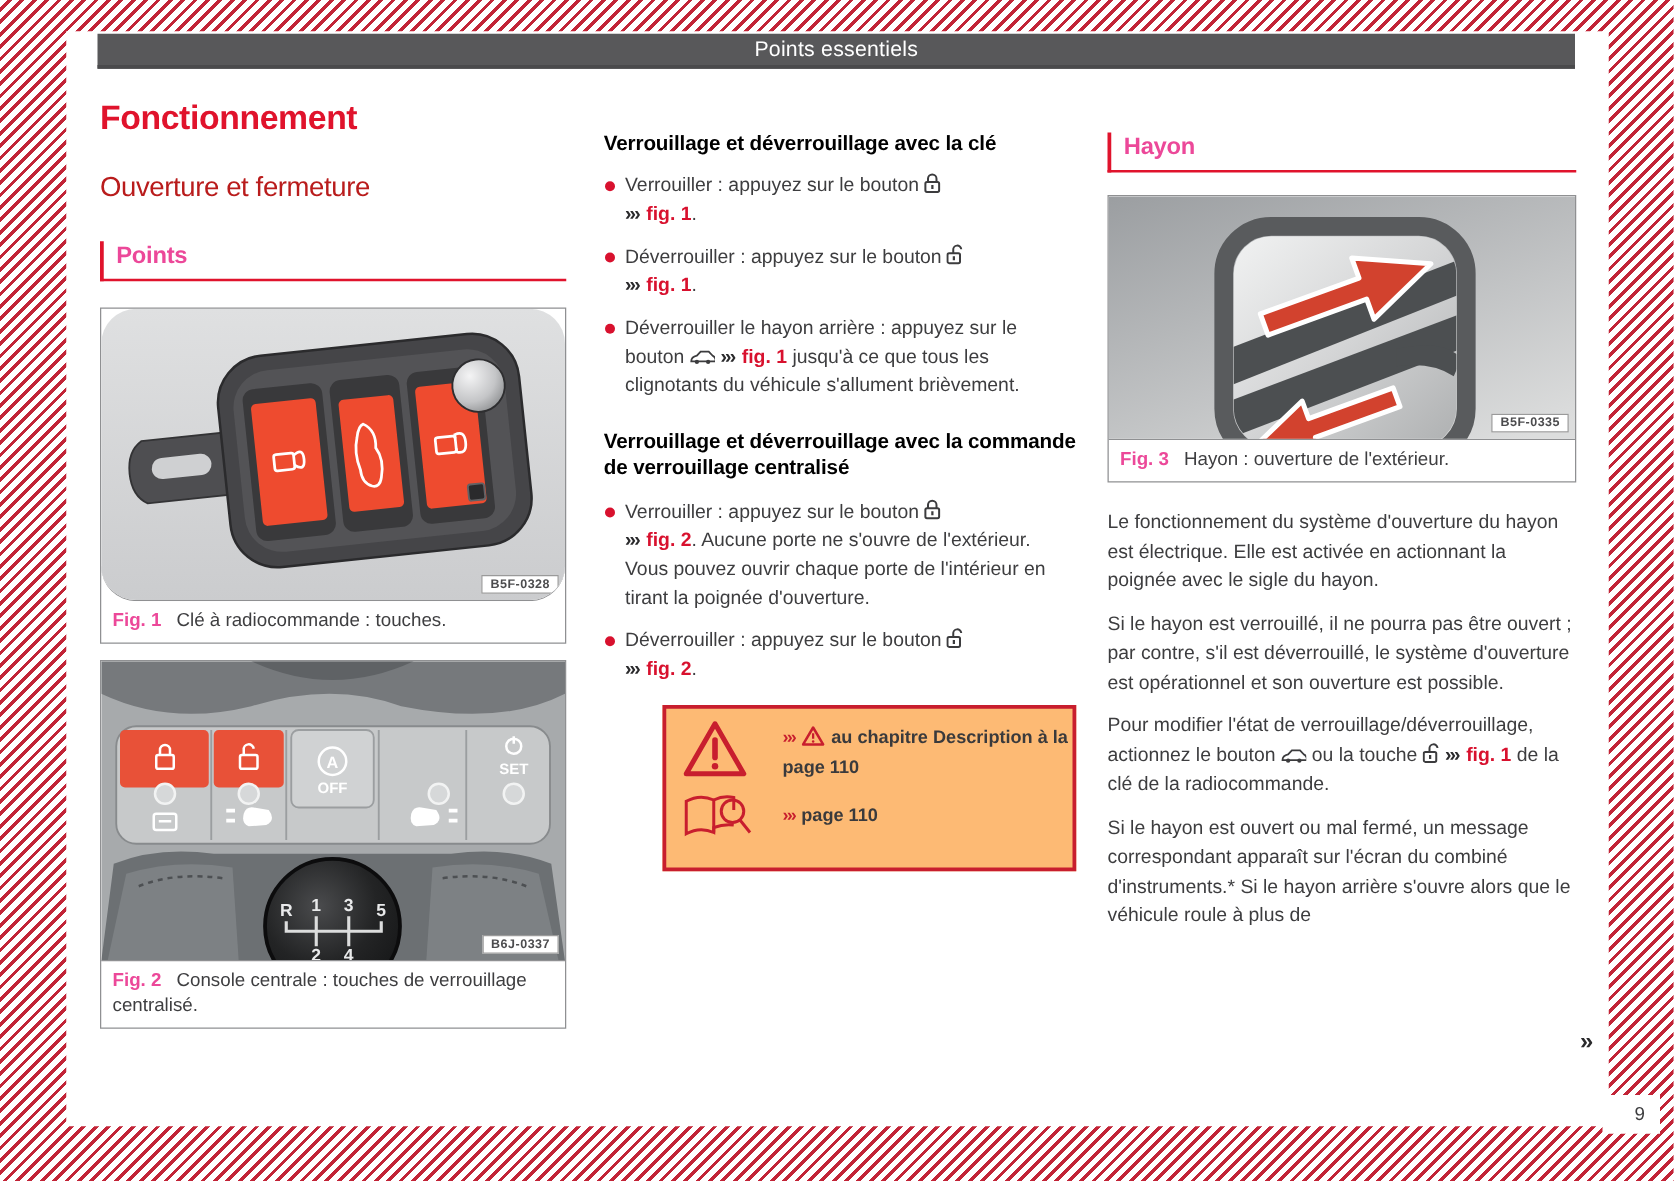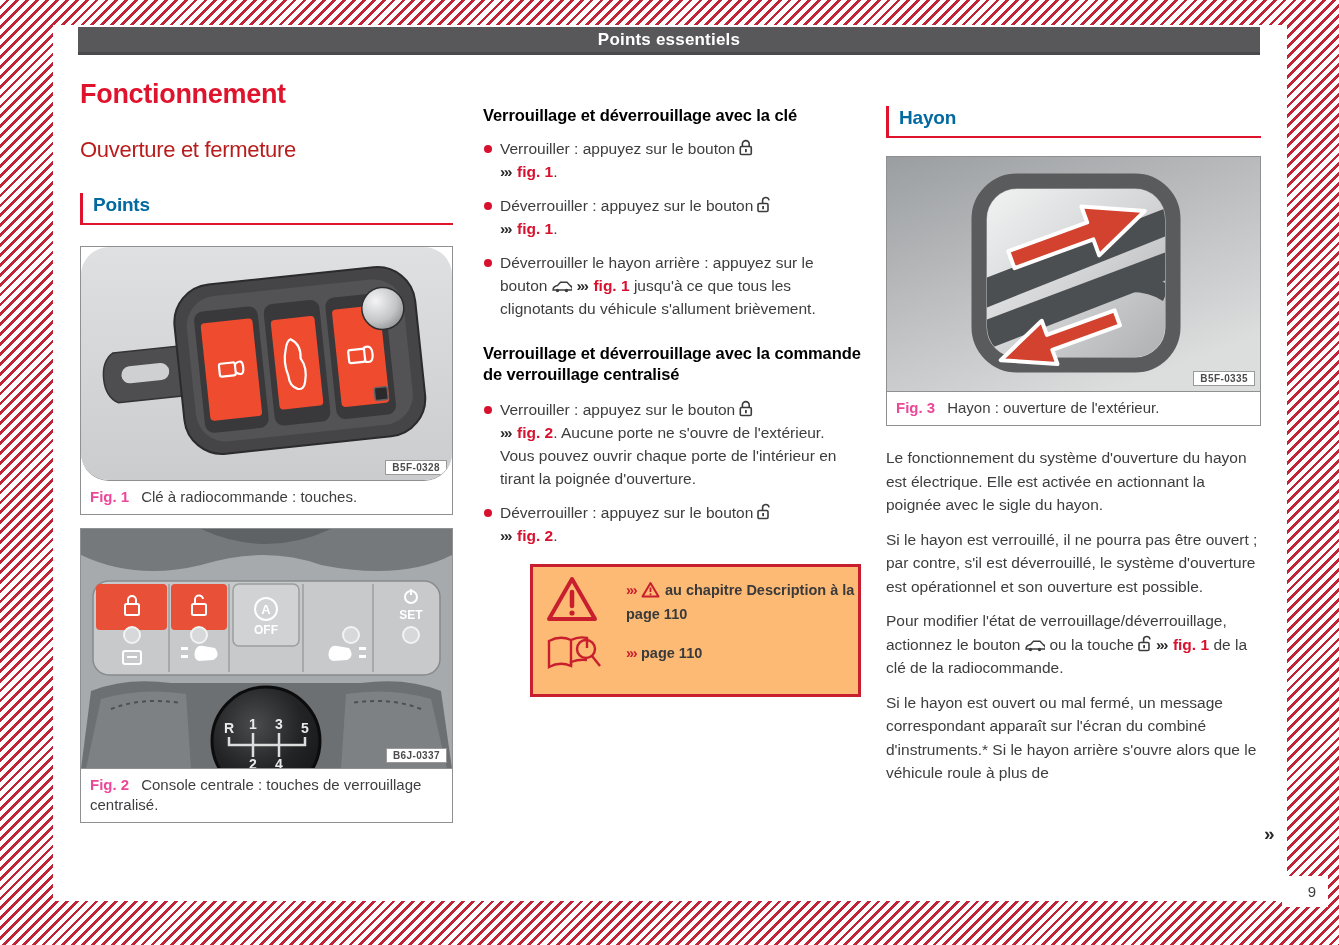--- a/index.html
+++ b/index.html
@@ -14,34 +14,34 @@
   .content {
     position:absolute; left:53px; top:25px; width:1234px; height:876px;
     background:#ffffff;
   }
   
   .headerbar {
     position:absolute; left:25px; top:2px; width:1182px; height:28px;
     background:#58585a; border-bottom:3px solid #4a4a4c;
     display:flex; align-items:center; justify-content:center;
   }
-  .headerbar span { color:#ffffff; font-weight:bold; font-size:17px; letter-spacing:.2px; }
+  .headerbar span { color:#ffffff; font-weight:normal; font-size:17px; letter-spacing:.2px; }
 
   .col { position:absolute; top:55px; }
   .col-left  { left:27px;  width:373px; }
   .col-mid   { left:430px; width:378px; }
   .col-right { left:833px; width:375px; }
 
   h1.red { color:#e0132c; font-size:27px; line-height:28px; font-weight:bold; letter-spacing:-.3px; }
   h2.red { color:#b91c1c; font-size:22px; line-height:24px; font-weight:normal; letter-spacing:-.3px; margin-top:30px; }
 
   .subhead {
     border-left:3px solid #e0132c; border-bottom:2px solid #e0132c;
     padding:1px 0 7px 10px; margin-top:31px;
-    font-size:19px; font-weight:bold; color:#0369a1; letter-spacing:-.2px;
+    font-size:19px; font-weight:bold; color:#ec4899; letter-spacing:-.2px;
   }
 
   .figure { border:1px solid #8f9092; margin-top:21px; background:#fff; }
   .figimg { position:relative; border-bottom:1px solid #8f9092; overflow:hidden; }
   .figimg svg { display:block; }
   .imgcode {
     position:absolute; right:5px; bottom:5px; background:#fff; border:1px solid #9a9a9a;
     font-size:10px; font-weight:bold; color:#4c4c4e; padding:1px 6px; letter-spacing:.4px;
   }
   figcaption { padding:6px 9px 7px 9px; font-size:15px; line-height:20px; color:#3e3e40; }
@@ -301,21 +301,21 @@
         <div class="nb-text l2">
           <span class="chev">›››</span><span>page 110</span>
         </div>
       </div>
     </div>
 
     <div class="col col-right">
       <div class="subhead" style="margin-top:26px;">Hayon</div>
 
       <figure class="figure" style="margin-top:18px;">
-        <div class="figimg" style="height:235px;">
+        <div class="figimg" style="height:195px;">
           <svg width="373" height="235" viewBox="0 0 373 235">
             <defs>
               <linearGradient id="f3bg" x1="0" y1="0" x2="0.6" y2="1">
                 <stop offset="0" stop-color="#9b9ea1"></stop>
                   <stop offset="1" stop-color="#dcdddd"></stop>
               </linearGradient>
               <linearGradient id="f3chrome" x1="0" y1="0" x2="1" y2="1">
                 <stop offset="0" stop-color="#f1f2f2"></stop>
                   <stop offset="0.5" stop-color="#d4d5d6"></stop>
                   <stop offset="1" stop-color="#aeb0b1"></stop>

